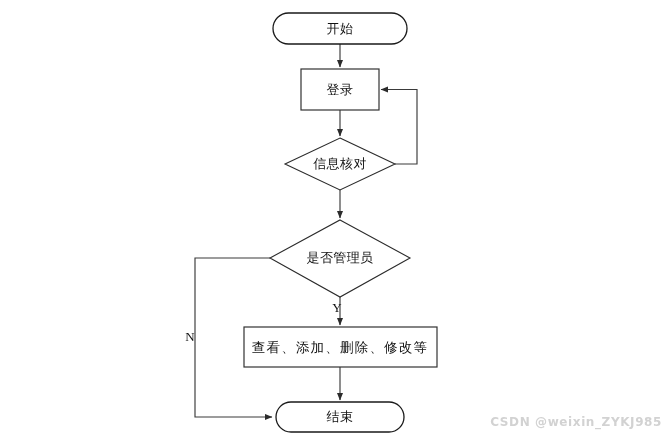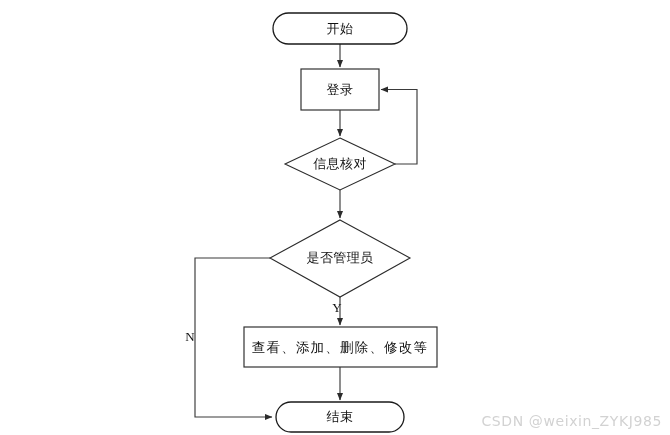--- a/index.html
+++ b/index.html
@@ -61,25 +61,26 @@
     font-size: 13px;
     fill: #111111;
     text-anchor: middle;
     dominant-baseline: middle;
   }
   .watermark-text {
     position: absolute;
     right: 8px;
     bottom: 6px;
     font-family: "DejaVu Sans", "Liberation Sans", sans-serif;
-    font-size: 14px;
+    font-size: 12px;
     color: #d2d2d2;
     letter-spacing: 0.6px;
     white-space: nowrap;
     user-select: none;
+    font-weight: bold;
   }
 </style>
 </head>
 <body>
 
 <svg id="flowchart-canvas" viewBox="0 0 670 435">
   <defs>
     <marker id="arrowhead" markerWidth="9" markerHeight="9" refX="7.2" refY="3.1" orient="auto" markerUnits="userSpaceOnUse">
       <path d="M0,0 L7.6,3.1 L0,6.2 z" fill="#2b2b2b"></path>
     </marker>

